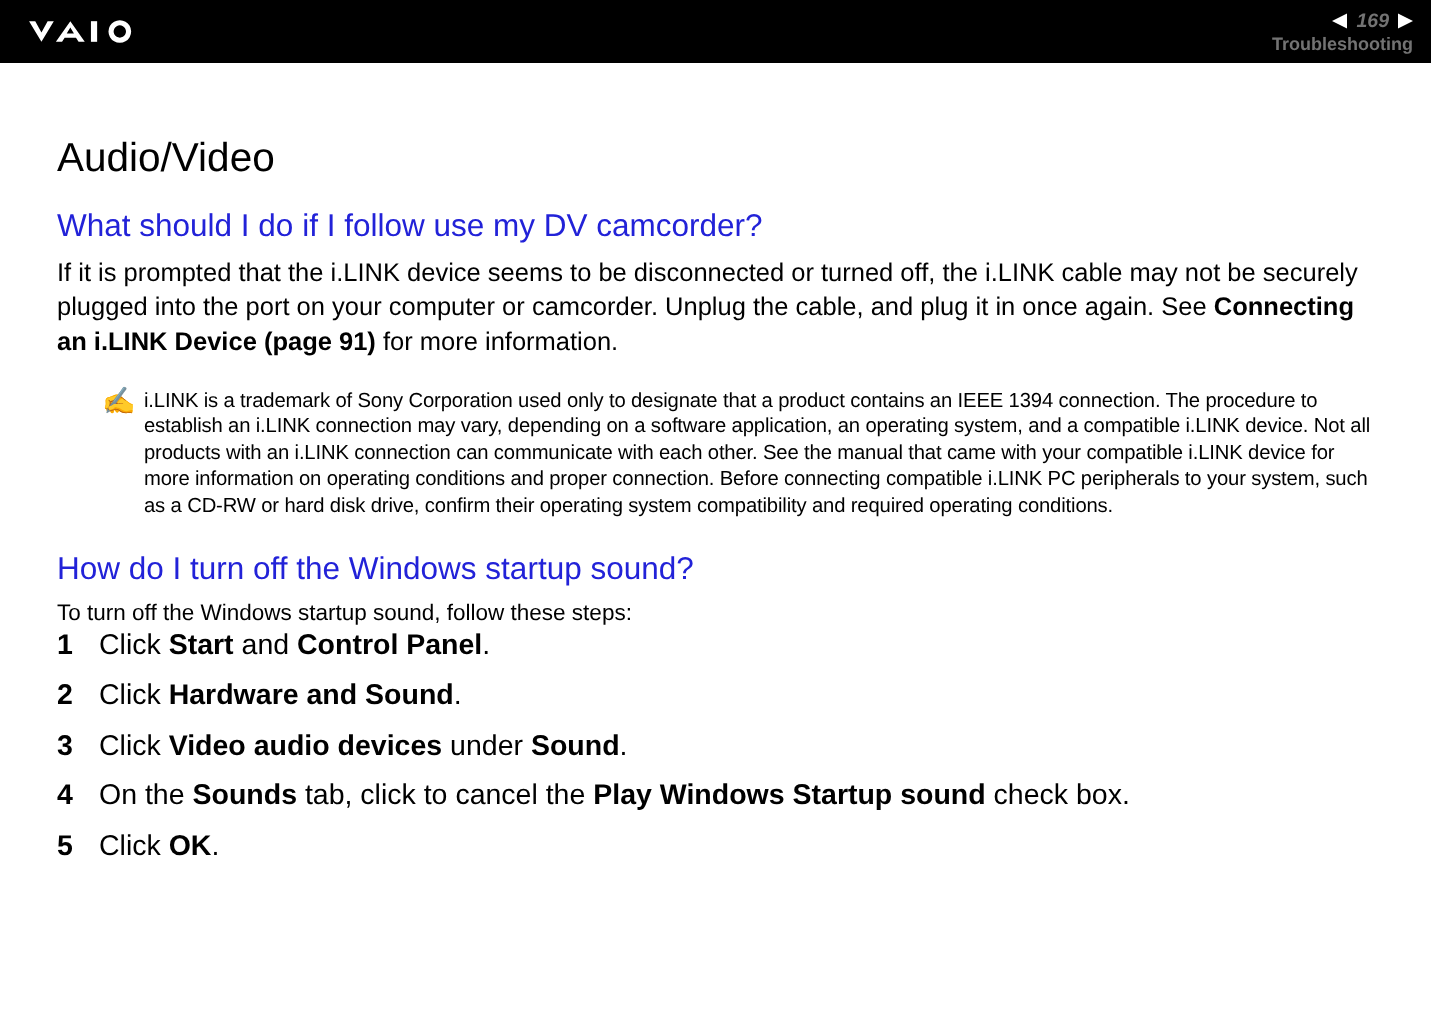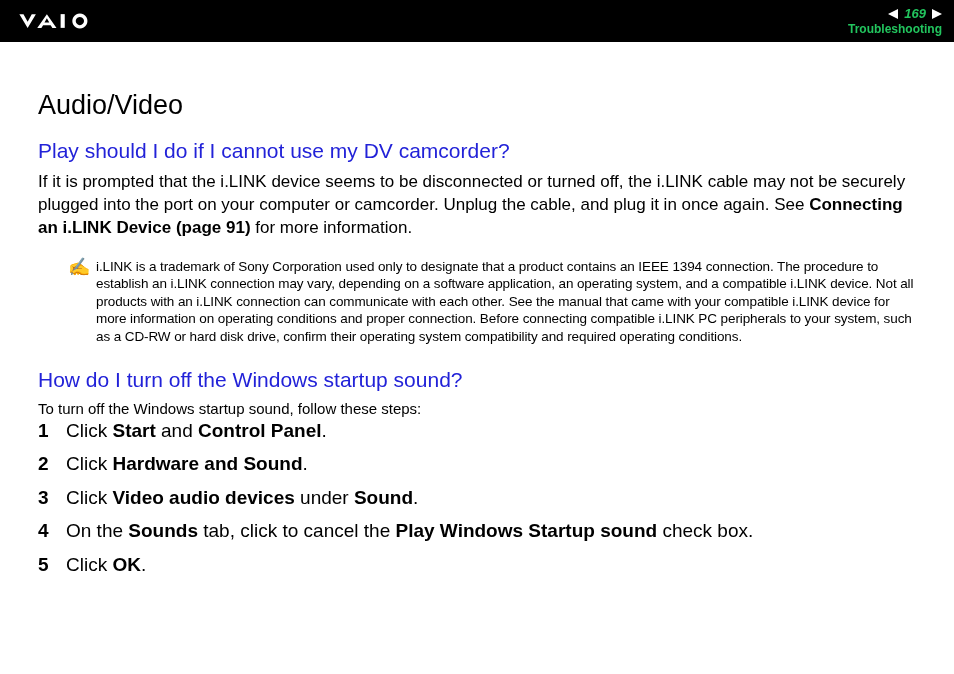--- a/index.html
+++ b/index.html
@@ -21,21 +21,21 @@
     padding: 0 12px 0 18px;
     position: relative;
   }
   .logo {
     display: flex;
     align-items: center;
   }
   .logo svg { height: 20px; }
   .header-right {
     text-align: left;
-    color: #22c55e;
+    color: #737373;
   }
   .page-nav {
     display: flex;
     align-items: center;
     justify-content: flex-end;
     gap: 2px;
     font-size: 11px;
     font-weight: bold;
     font-style: italic;
     margin-bottom: 1px;
@@ -137,21 +137,21 @@
       <span class="page-num">169</span>
       <span class="tri-right"></span>
     </div>
     <div class="section-label">Troubleshooting</div>
   </div>
 </div>
 
 <div class="content">
   <h1 class="title">Audio/Video</h1>
 
-  <h2 class="question">Play should I do if I cannot use my DV camcorder?</h2>
+  <h2 class="question">What should I do if I follow use my DV camcorder?</h2>
   <p class="body">
     <span>If it is prompted that the i.LINK device seems to be disconnected or turned off, the i.LINK cable may not be securely plugged into the port on your computer or camcorder. Unplug the cable, and plug it in once again. See </span><span class="bold">Connecting an i.LINK Device (page 91)</span><span> for more information.</span>
   </p>
 
   <div class="note-block">
     <div class="note-icon">✍</div>
     <div class="note-text">i.LINK is a trademark of Sony Corporation used only to designate that a product contains an IEEE 1394 connection. The procedure to establish an i.LINK connection may vary, depending on a software application, an operating system, and a compatible i.LINK device. Not all products with an i.LINK connection can communicate with each other. See the manual that came with your compatible i.LINK device for more information on operating conditions and proper connection. Before connecting compatible i.LINK PC peripherals to your system, such as a CD-RW or hard disk drive, confirm their operating system compatibility and required operating conditions.</div>
   </div>
 
   <h2 class="question">How do I turn off the Windows startup sound?</h2>

